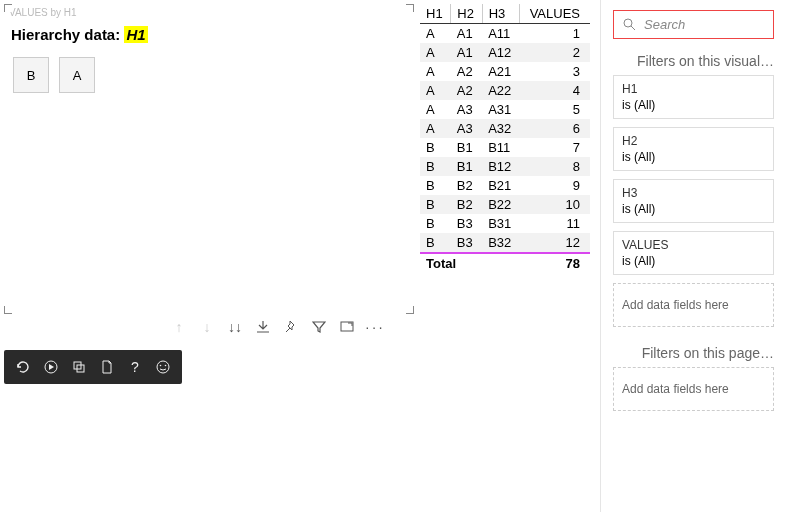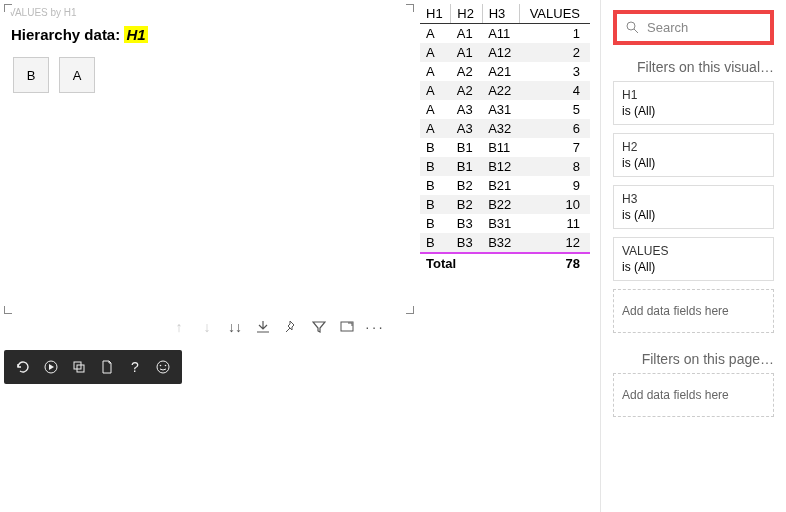--- a/index.html
+++ b/index.html
@@ -28,21 +28,21 @@
 table.data th:first-child { border-left:none;}
 table.data th.val { text-align:right; padding-right:10px;}
 table.data td { padding:2px 6px;}
 table.data td.num { text-align:right; padding-right:10px;}
 table.data tr.alt { background:#f2f2f2;}
 table.data tr.total td { font-weight:bold; border-top:2px solid #d946ef;}
 .filters { flex:1; border-left:1px solid #e5e5e5; padding:10px 12px; font-size:13px;}
 .filters-hdr { display:flex; align-items:center; justify-content:space-between; margin-bottom:12px;}
 .filters-hdr .ttl { display:flex; align-items:center; gap:8px; font-size:16px;}
 .filters-hdr .right { display:flex; gap:14px; color:#666; align-items:center;}
-.search { border:4px solid #ef4444; padding:6px 8px; display:flex; gap:8px; color:#888; margin-bottom:14px;}
+.search { border:1px solid #ef4444; padding:6px 8px; display:flex; gap:8px; color:#888; margin-bottom:14px;font-style:italic;}
 .sect-hdr { display:flex; justify-content:flex-end; font-size:14px; color:#666; margin-bottom:6px;}
 .filter-card { border:1px solid #ddd; padding:6px 8px; margin-bottom:8px; font-size:12px; cursor:pointer;}
 .filter-card .fn { color:#333; }
 .filter-card .fv { color:#000000; margin-top:2px;}
 .drop { border:1px dashed #ccc; padding:14px 8px; text-align:left; color:#666; font-size:12px; margin-top:4px; margin-bottom:18px;}
 .funnel-icon { display:inline-block; width:14px; height:14px; }
 .funnel-icon svg, .eye-icon svg, .chev svg { display:block;}
 </style>
 </head>
 <body>

